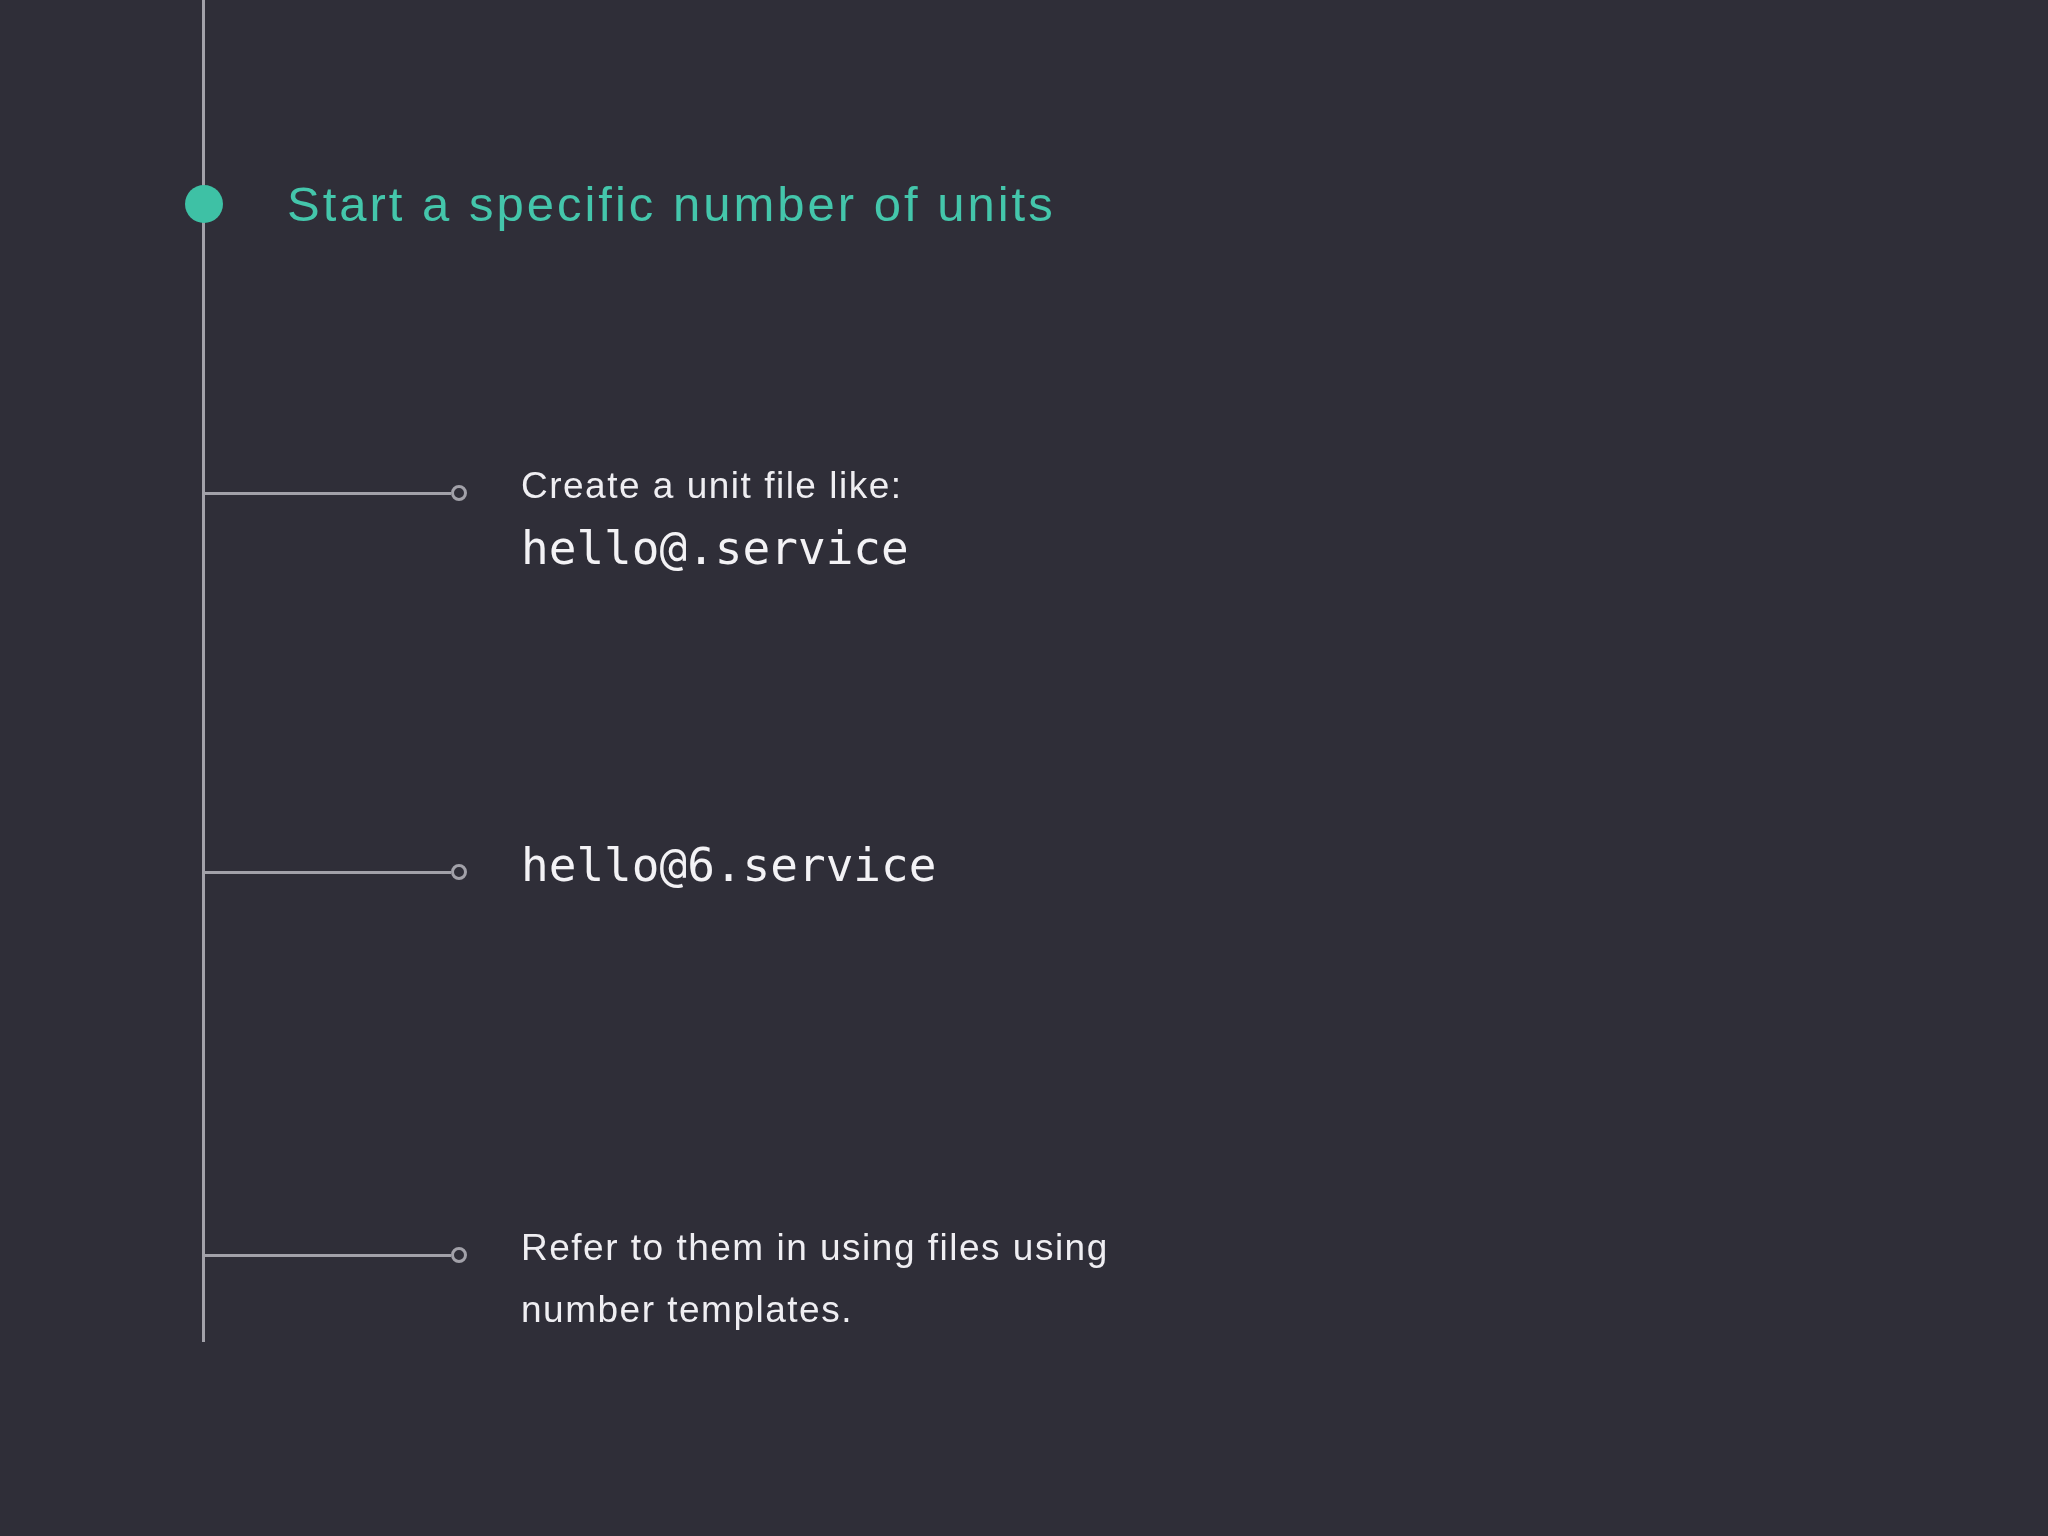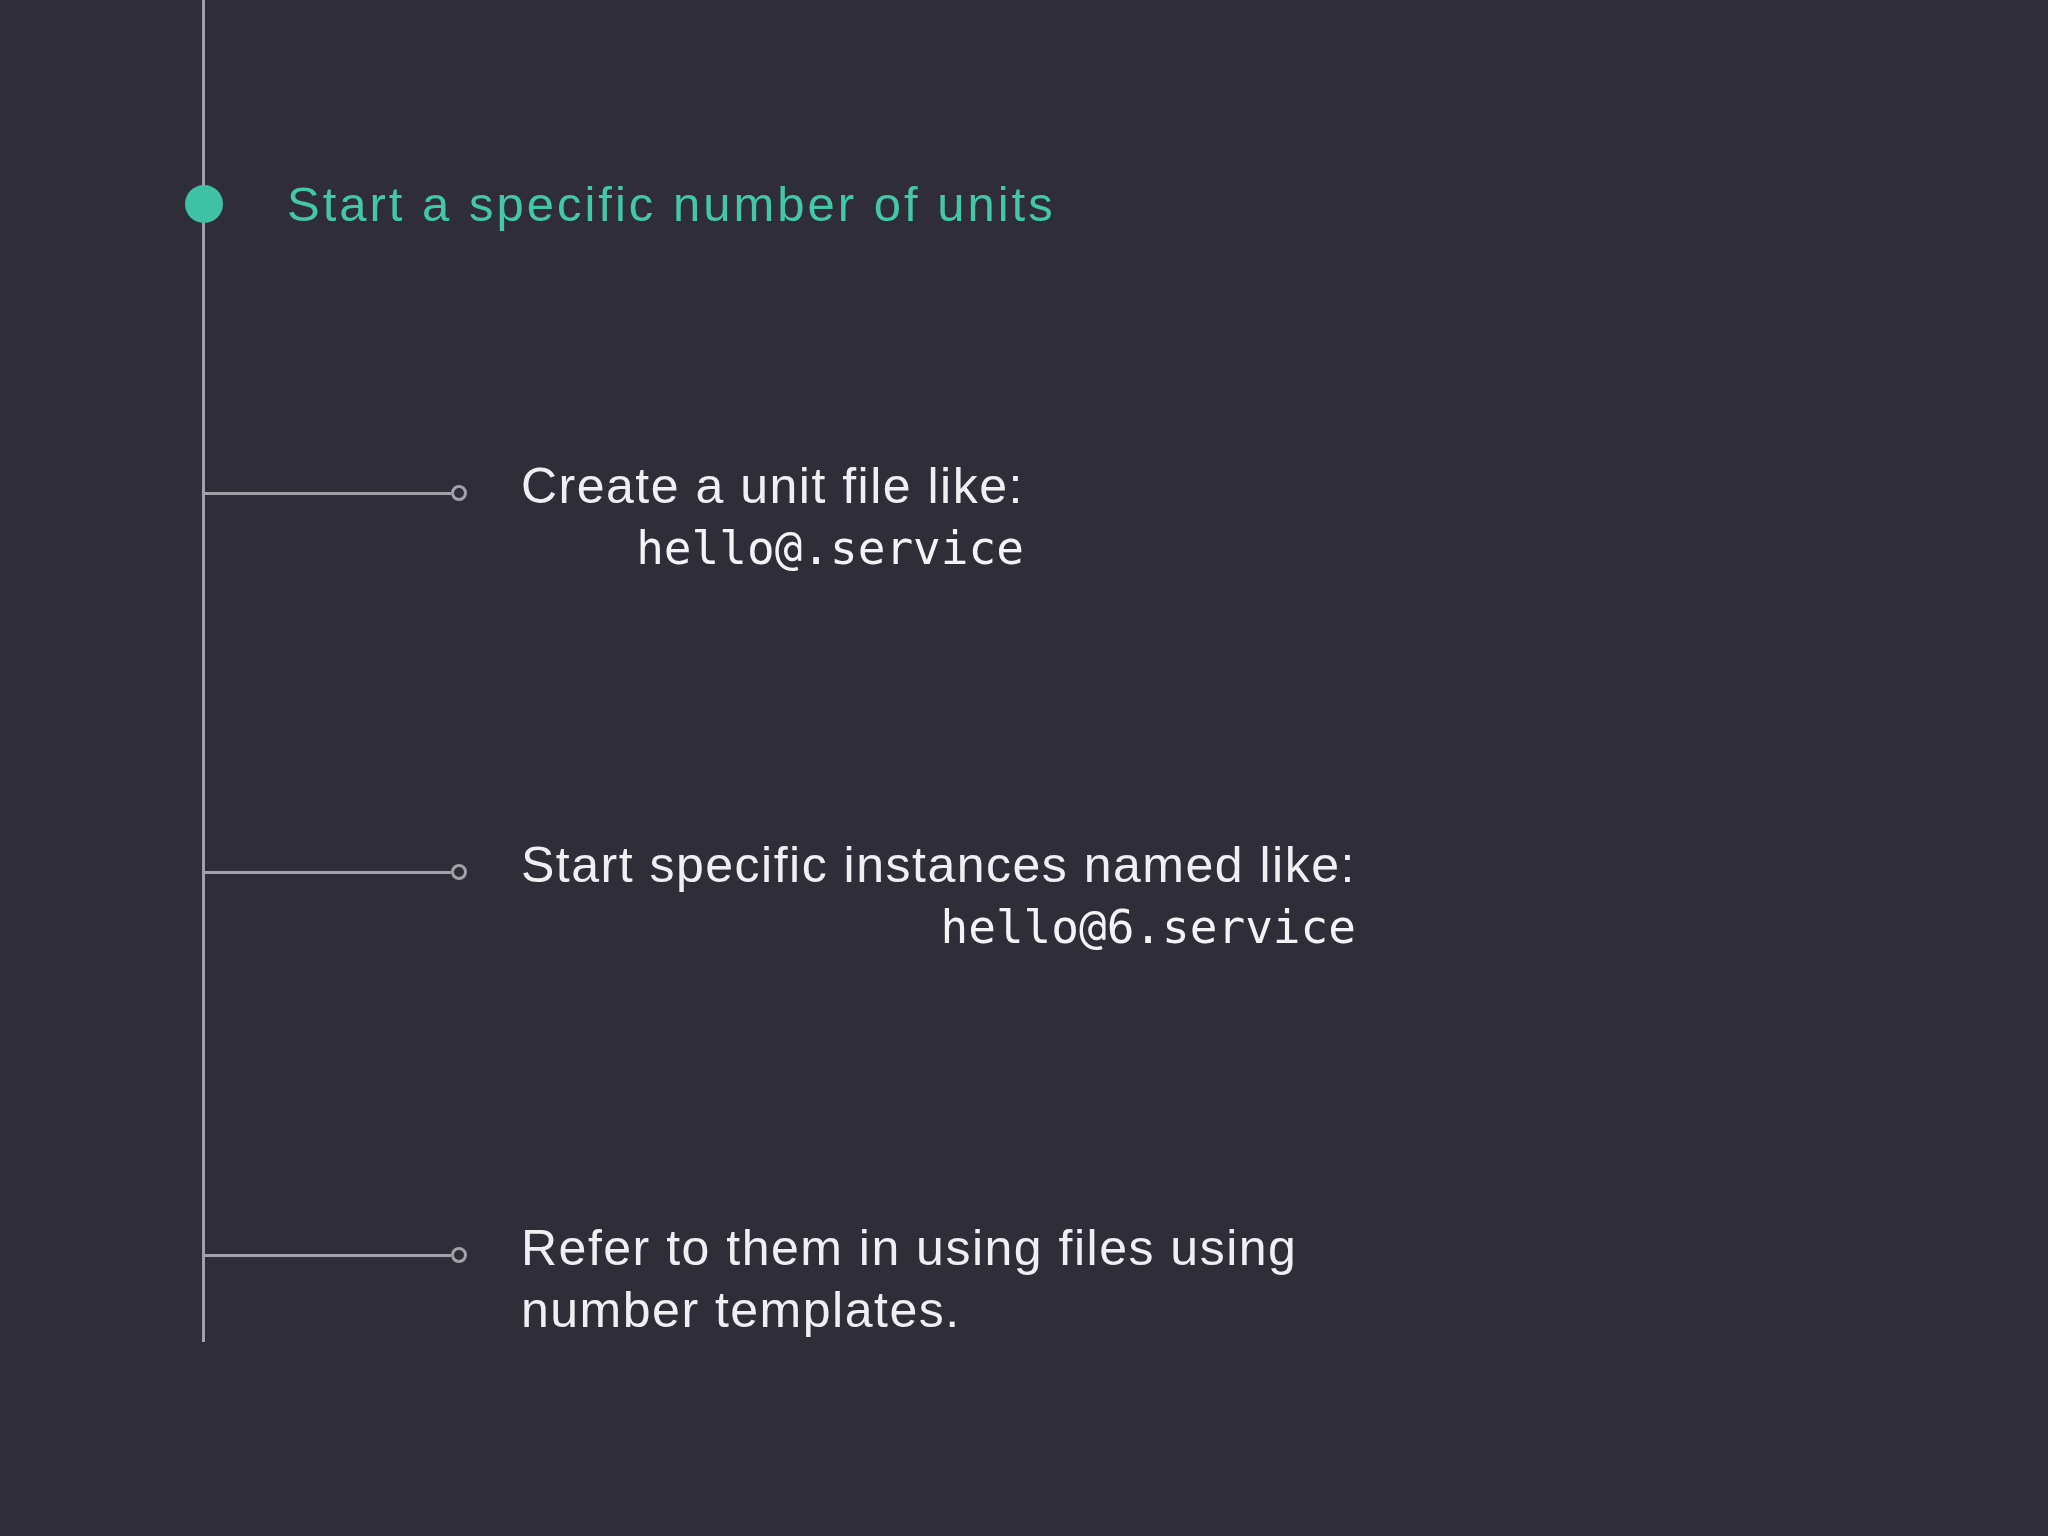--- a/index.html
+++ b/index.html
@@ -73,21 +73,21 @@
     top: -38px;
     color: #efeef2;
   }
   .branch-text .line {
     display: block;
     white-space: nowrap;
   }
   .sans {
     font-family: "Liberation Sans", sans-serif;
     font-weight: 300;
-    font-size: 50px;
+    font-size: 37px;
     line-height: 62px;
     letter-spacing: 1.5px;
   }
   .mono {
     font-family: "DejaVu Sans Mono", "Liberation Mono", monospace;
     font-weight: 400;
     font-size: 46px;
     line-height: 62px;
     letter-spacing: 0;
     color: #f3f2f5;
@@ -111,21 +111,20 @@
     <div class="branch-text">
       <span class="line sans">Create a unit file like:</span>
       <span class="line mono">hello@.service</span>
     </div>
   </div>
 
   <div class="branch" style="top:872px">
     <div class="connector"></div>
     <div class="node-ring"></div>
     <div class="branch-text">
-      <span class="line sans">Start specific instances named like:</span>
       <span class="line mono">hello@6.service</span>
     </div>
   </div>
 
   <div class="branch" style="top:1255px">
     <div class="connector"></div>
     <div class="node-ring"></div>
     <div class="branch-text">
       <span class="line sans">Refer to them in using files using</span>
       <span class="line sans">number templates.</span>

